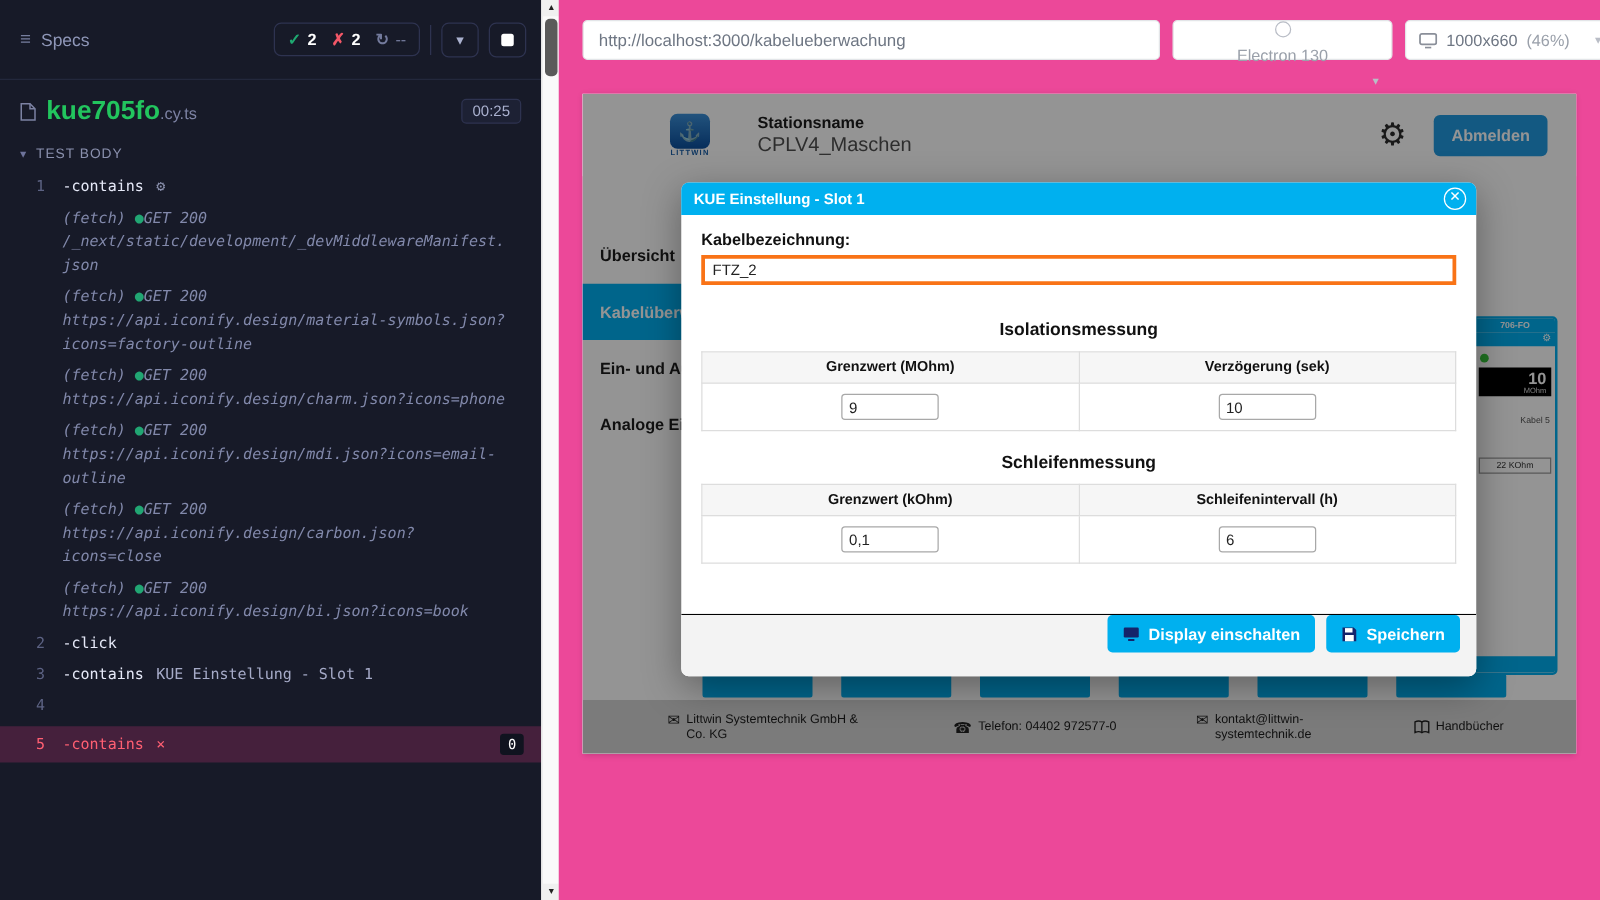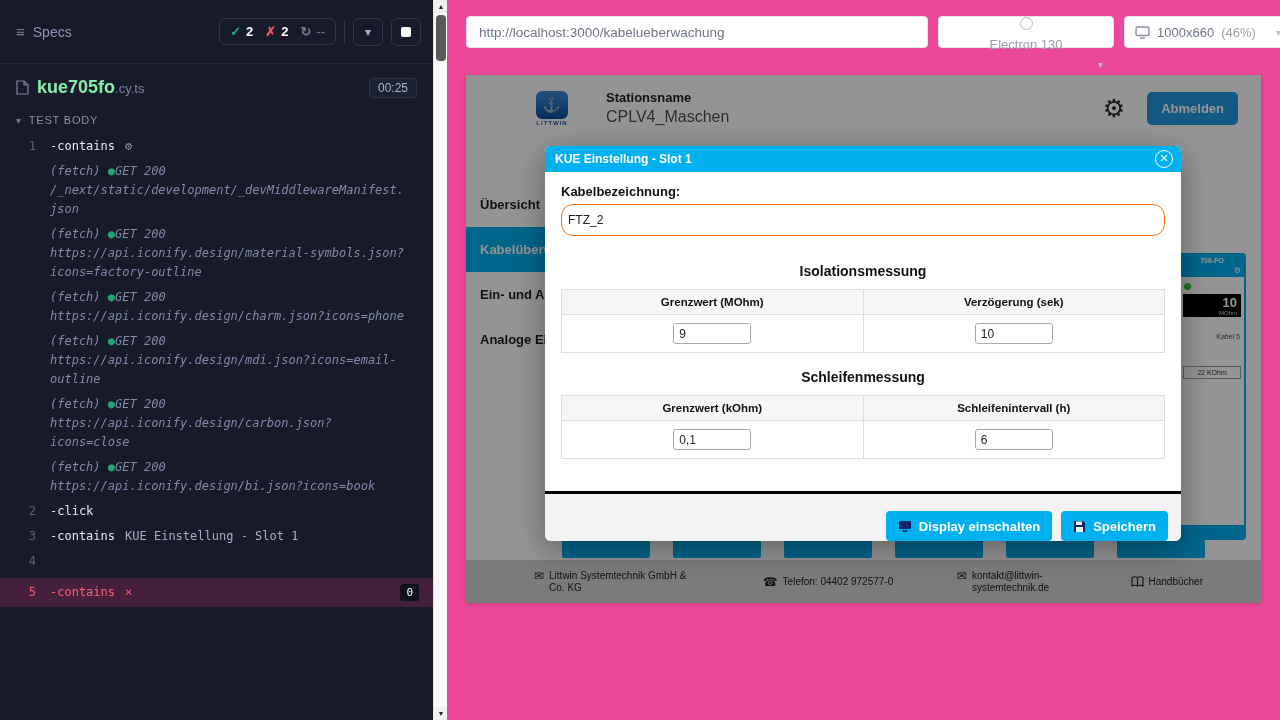--- a/index.html
+++ b/index.html
@@ -16,21 +16,21 @@
   .stat { display:flex; align-items:center; gap:5px; font-size:13px; font-weight:bold; color:#fff; }
   .stat .ok { color:#1fa971; font-size:13px; }
   .stat .bad { color:#f25767; font-size:13px; }
   .stat .pend { color:#737a9c; font-size:13px; }
   .stat .pendtxt { color:#737a9c; font-weight:normal; }
   .vdiv { width:1px; height:24px; background:#2e3350; }
   .sq-btn { width:30px; height:28px; border:1px solid #2e3350; border-radius:6px; display:flex; align-items:center; justify-content:center; color:#aab1cf; font-size:12px; cursor:pointer; background:transparent; }
   .stop-glyph { width:10px; height:10px; background:#fff; border-radius:2px; }
 
   .spec-row { display:flex; align-items:center; gap:8px; padding:13px 16px 8px 16px; }
-  .spec-name { font-size:18px; font-weight:bold; color:#86efac; }
+  .spec-name { font-size:21px; font-weight:bold; color:#22c55e; }
   .spec-ext { font-size:13px; color:#7c82a3; }
   .time-badge { margin-left:auto; border:1px solid #2e3350; background:#1d2134; border-radius:4px; padding:2px 8px; font-size:12px; color:#aab1cf; }
 
   .section-row { display:flex; align-items:center; gap:7px; padding:8px 16px 6px 16px; color:#8a90ad; font-size:11px; letter-spacing:0.8px; cursor:pointer; }
   .section-row .chev { font-size:10px; color:#6d739a; }
 
   .log { flex:1; overflow:hidden; font-family:"DejaVu Sans Mono", monospace; font-size:12px; line-height:19px; padding-top:2px; }
   .crow { display:flex; padding:3px 0; }
   .cnum { width:50px; flex:none; text-align:right; padding-right:14px; color:#5c6283; font-size:12px; }
   .cbody { flex:1; padding-right:28px; overflow-wrap:anywhere; }
@@ -106,28 +106,28 @@
 
   .backdrop { position:absolute; inset:0; background:rgba(0,0,0,0.42); z-index:2; }
 
   
   .modal { position:absolute; left:79px; top:71px; width:636px; height:395px; background:#fff; border-radius:6px; z-index:3; box-shadow:0 8px 30px rgba(0,0,0,.35); }
   .modal-header { background:#00b0ef; height:26px; border-radius:6px 6px 0 0; display:flex; align-items:center; padding:0 8px 0 10px; }
   .modal-title { color:#fff; font-size:12px; font-weight:bold; }
   .modal-close { margin-left:auto; width:18px; height:18px; border:1.5px solid #fff; border-radius:50%; color:#fff; font-size:11px; line-height:15px; text-align:center; cursor:pointer; }
   .modal-body { padding:12px 16px 0 16px; }
   .fld-label { font-size:13px; font-weight:bold; color:#111; margin-bottom:5px; }
-  .cable-input { width:100%; height:32px; border:1px solid #f97316; border-radius:12px; font-size:12px; color:#222; padding:0 6px; font-family:"Liberation Sans", sans-serif; }
+  .cable-input { width:100%; height:24px; border:3px solid #f97316; border-radius:0; font-size:12px; color:#222; padding:0 6px; font-family:"Liberation Sans", sans-serif; }
   .m-heading { text-align:center; font-size:14px; font-weight:bold; color:#111; margin:27px 0 10px 0; }
   .m-heading.second { margin-top:16px; }
   table.m-table { width:100%; border-collapse:collapse; }
   .m-table th { border:1px solid #ddd; background:#f6f6f6; font-size:11.5px; font-weight:bold; color:#111; padding:6px 4px; text-align:center; }
   .m-table td { border:1px solid #ddd; padding:8px 4px; text-align:center; }
   .cell-input { width:78px; height:21px; border:1px solid #a8a8a8; border-radius:3px; font-size:12px; color:#222; padding:0 5px; font-family:"Liberation Sans", sans-serif; }
-  .modal-footer { position:absolute; left:0; right:0; bottom:0; height:50px; background:#f3f3f3; border-top:3px solid #000000; border-radius:0 0 6px 6px; display:flex; align-items:flex-end; justify-content:flex-end; gap:9px; padding:0 13px; }
+  .modal-footer { position:absolute; left:0; right:0; bottom:0; height:50px; background:#f3f3f3; border-top:1px solid #000000; border-radius:0 0 6px 6px; display:flex; align-items:flex-start; justify-content:flex-end; gap:9px; padding:0 13px; }
   .m-btn { background:#00b0ef; border:none; border-radius:4px; height:30px; padding:0 12px; color:#fff; font-size:13px; font-weight:bold; display:flex; align-items:center; gap:7px; cursor:pointer; font-family:"Liberation Sans", sans-serif; }
 </style>
 </head>
 <body>
 
 <div class="sidebar">
   <div class="sb-header">
     <div class="specs">
       <span class="sicon">≡</span>
       <span>Specs</span>

